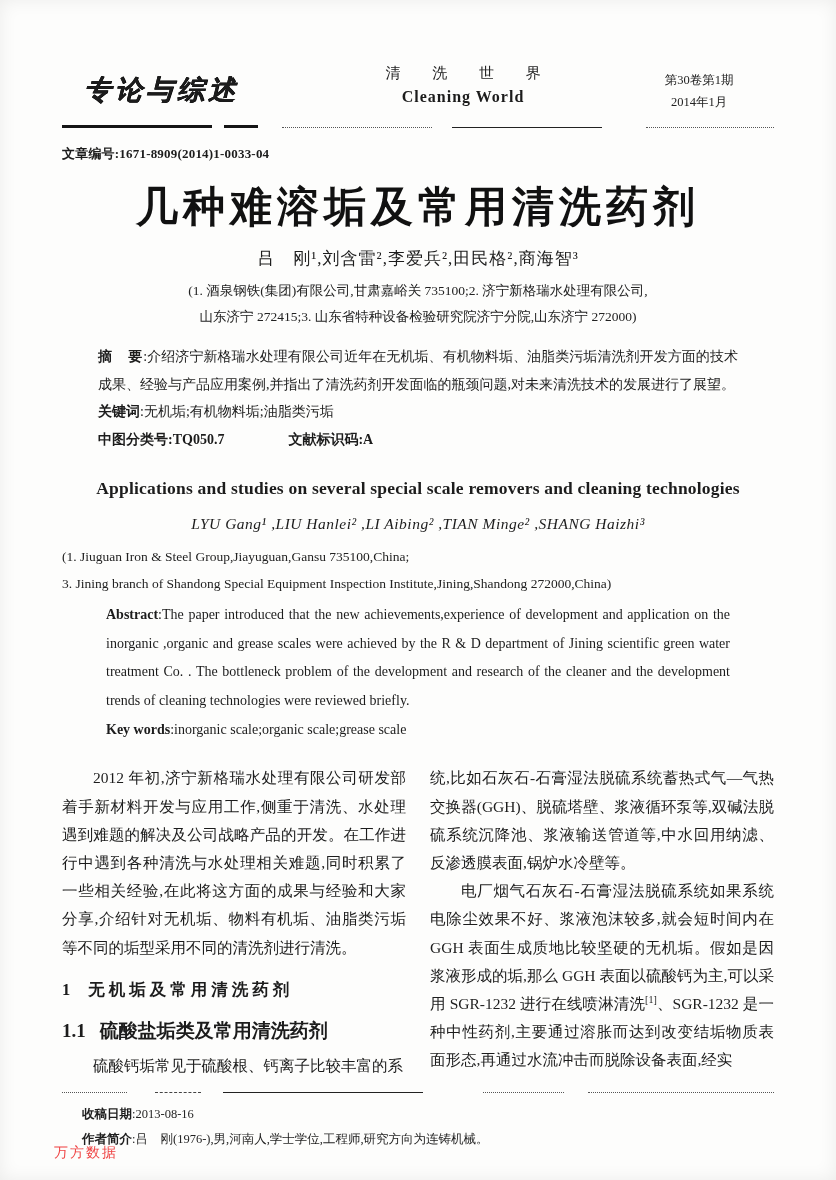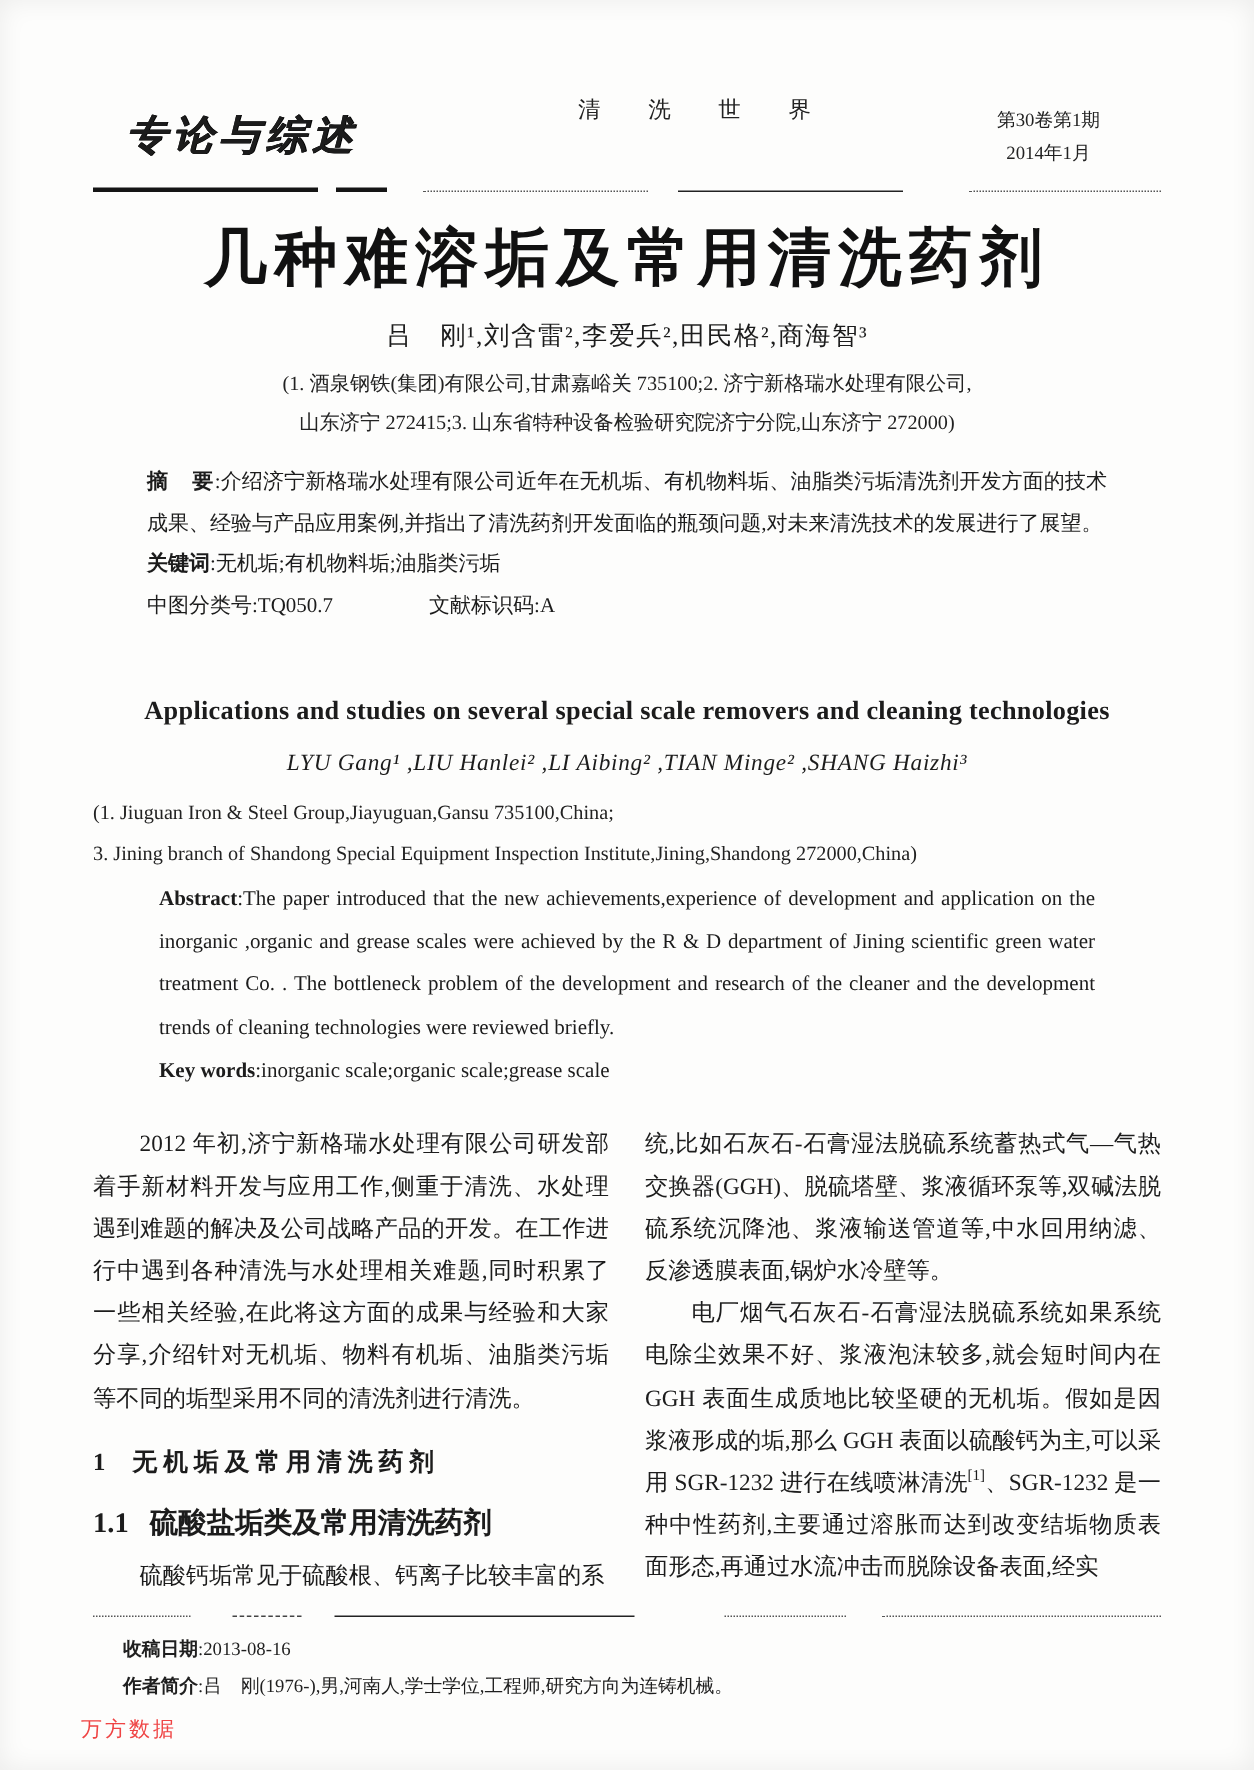--- a/index.html
+++ b/index.html
@@ -45,25 +45,25 @@
     font-size:42px; font-weight:900; letter-spacing:5px;
     color:#111;
   }
   .authors-cn { margin-top:12px; text-align:center; font-size:17px; letter-spacing:1px; }
   .affils-cn { margin-top:8px; text-align:center; font-size:13.5px; line-height:1.95; color:#222; }
 
   
   .abstract-block { margin-top:13px; padding:0 36px; font-size:14px; line-height:1.95; text-align:justify; }
   .abstract-block b { letter-spacing:1px; }
   .kv-line { padding:0 36px; font-size:14px; line-height:1.95; }
-  .clc-line { padding:0 36px; margin-top:2px; font-size:14px; font-weight:400; line-height:1.9; }
+  .clc-line { padding:0 36px; margin-top:2px; font-size:14px; font-weight:700; line-height:1.9; }
   .clc-gap { display:inline-block; width:64px; }
 
   
-  .title-en { margin-top:44px; text-align:center; font-size:17.5px; font-weight:700; letter-spacing:0.2px; }
+  .title-en { margin-top:24px; text-align:center; font-size:17.5px; font-weight:700; letter-spacing:0.2px; }
   .authors-en { margin-top:16px; text-align:center; font-size:15.5px; font-style:italic; letter-spacing:0.5px; }
   .affils-en { margin-top:10px; text-align:left; font-size:13.5px; line-height:2.0; color:#222; }
   .abstract-en { margin-top:4px; padding:0 44px; font-size:14px; line-height:2.05; text-align:justify; }
   .keywords-en { padding:0 44px; font-size:14px; line-height:2.05; }
 
   
   .columns { display:flex; gap:24px; margin-top:20px; }
   .col { flex:1; font-size:15.5px; line-height:1.82; text-align:justify; }
   .col p.indent { text-indent:2em; }
   .section-h1 { margin:13px 0 9px 0; font-size:16.5px; font-weight:700; }
@@ -92,35 +92,37 @@
 
 <div class="page">
   <div class="content">
 
     <div class="jheader">
       <div class="jh-left">
         <div class="column-label">专论与综述</div>
       </div>
       <div class="jh-center">
         <div class="jname-cn">清 洗 世 界</div>
+        <div class="jname-en">Cleaning World</div>
       </div>
       <div class="jh-right">
         <div>第30卷第1期</div>
         <div>2014年1月</div>
       </div>
     </div>
 
     <div class="header-rule">
       <span class="hr-a"></span>
       <span class="hr-b"></span>
       <span class="hr-c"></span>
       <span class="hr-d"></span>
       <span class="hr-e"></span>
     </div>
 
+    <div class="article-no"><b>文章编号</b><span>:1671-8909(2014)1-0033-04</span></div>
 
     <div class="title-cn">几种难溶垢及常用清洗药剂</div>
     <div class="authors-cn">吕　刚¹,刘含雷²,李爱兵²,田民格²,商海智³</div>
     <div class="affils-cn">
       <div>(1. 酒泉钢铁(集团)有限公司,甘肃嘉峪关 735100;2. 济宁新格瑞水处理有限公司,</div>
       <div>山东济宁 272415;3. 山东省特种设备检验研究院济宁分院,山东济宁 272000)</div>
     </div>
 
     <div class="abstract-block"><b>摘　要</b><span>:介绍济宁新格瑞水处理有限公司近年在无机垢、有机物料垢、油脂类污垢清洗剂开发方面的技术成果、经验与产品应用案例,并指出了清洗药剂开发面临的瓶颈问题,对未来清洗技术的发展进行了展望。</span></div>
     <div class="kv-line"><b>关键词</b><span>:无机垢;有机物料垢;油脂类污垢</span></div>

